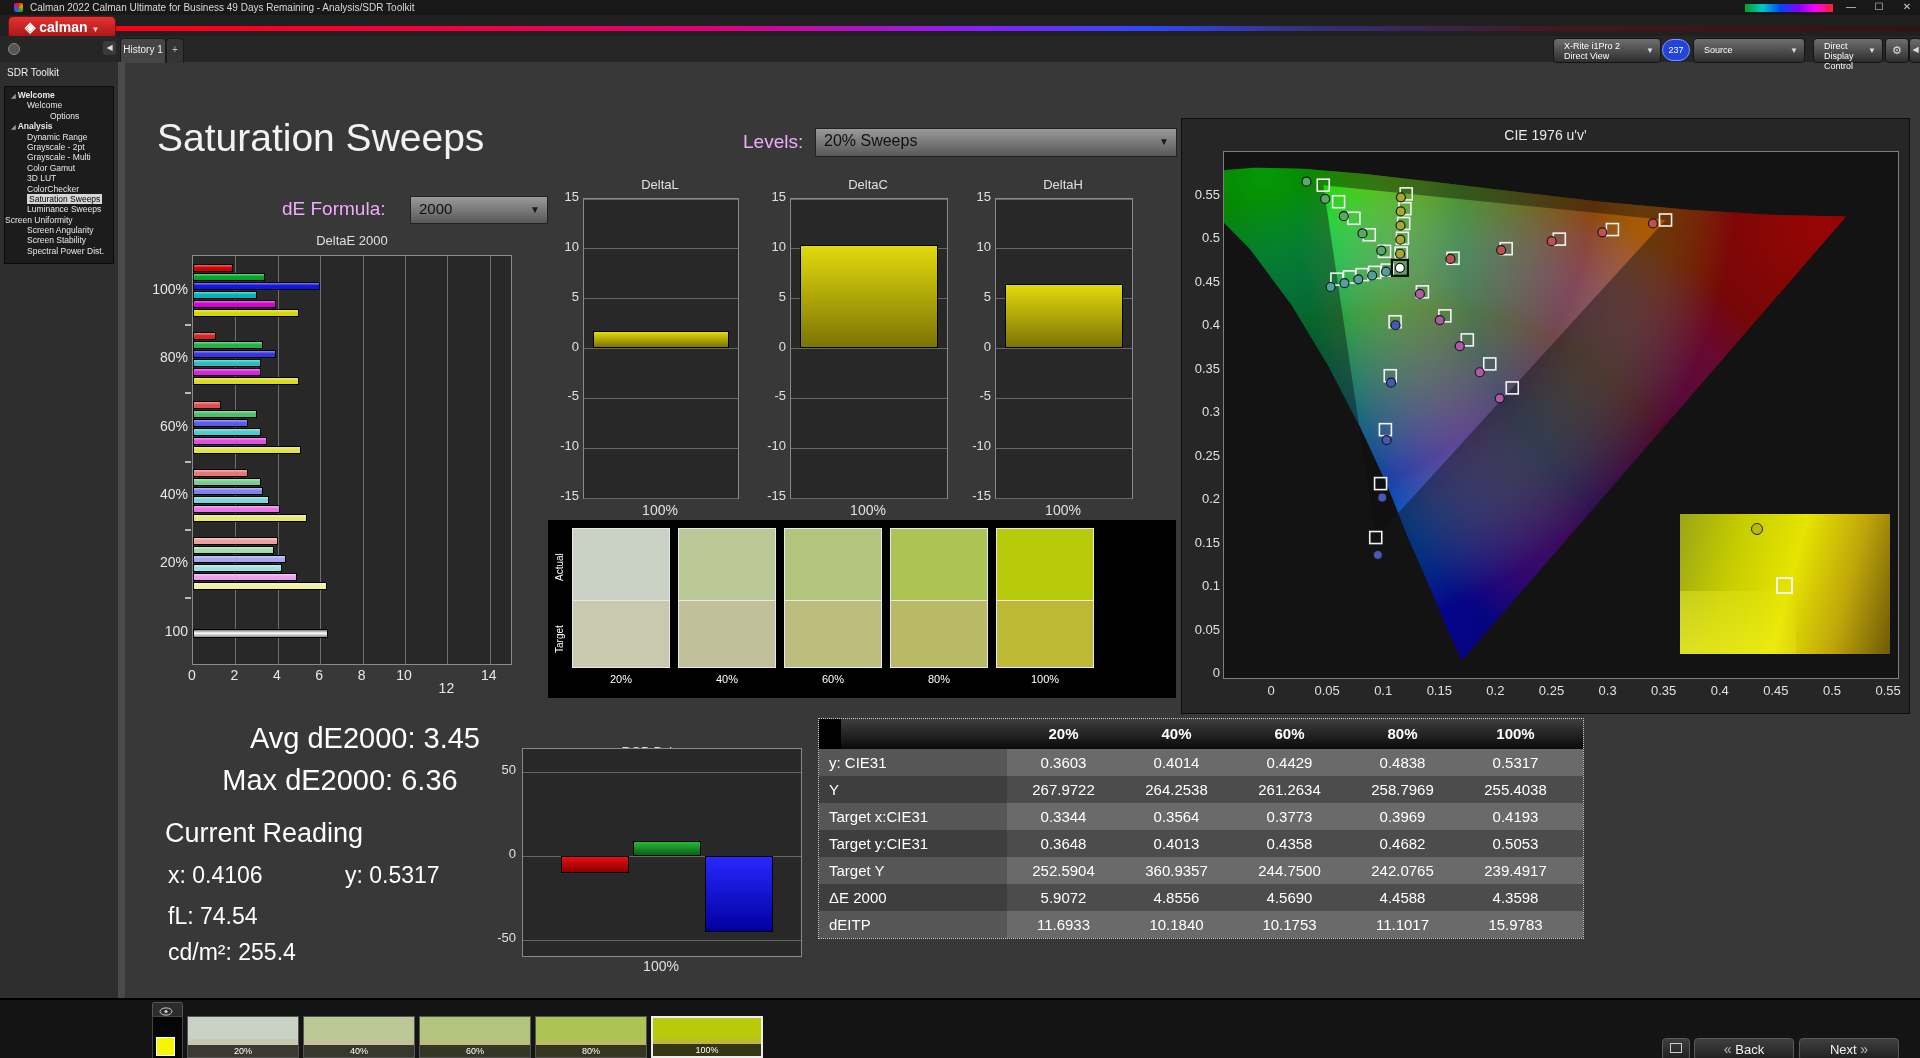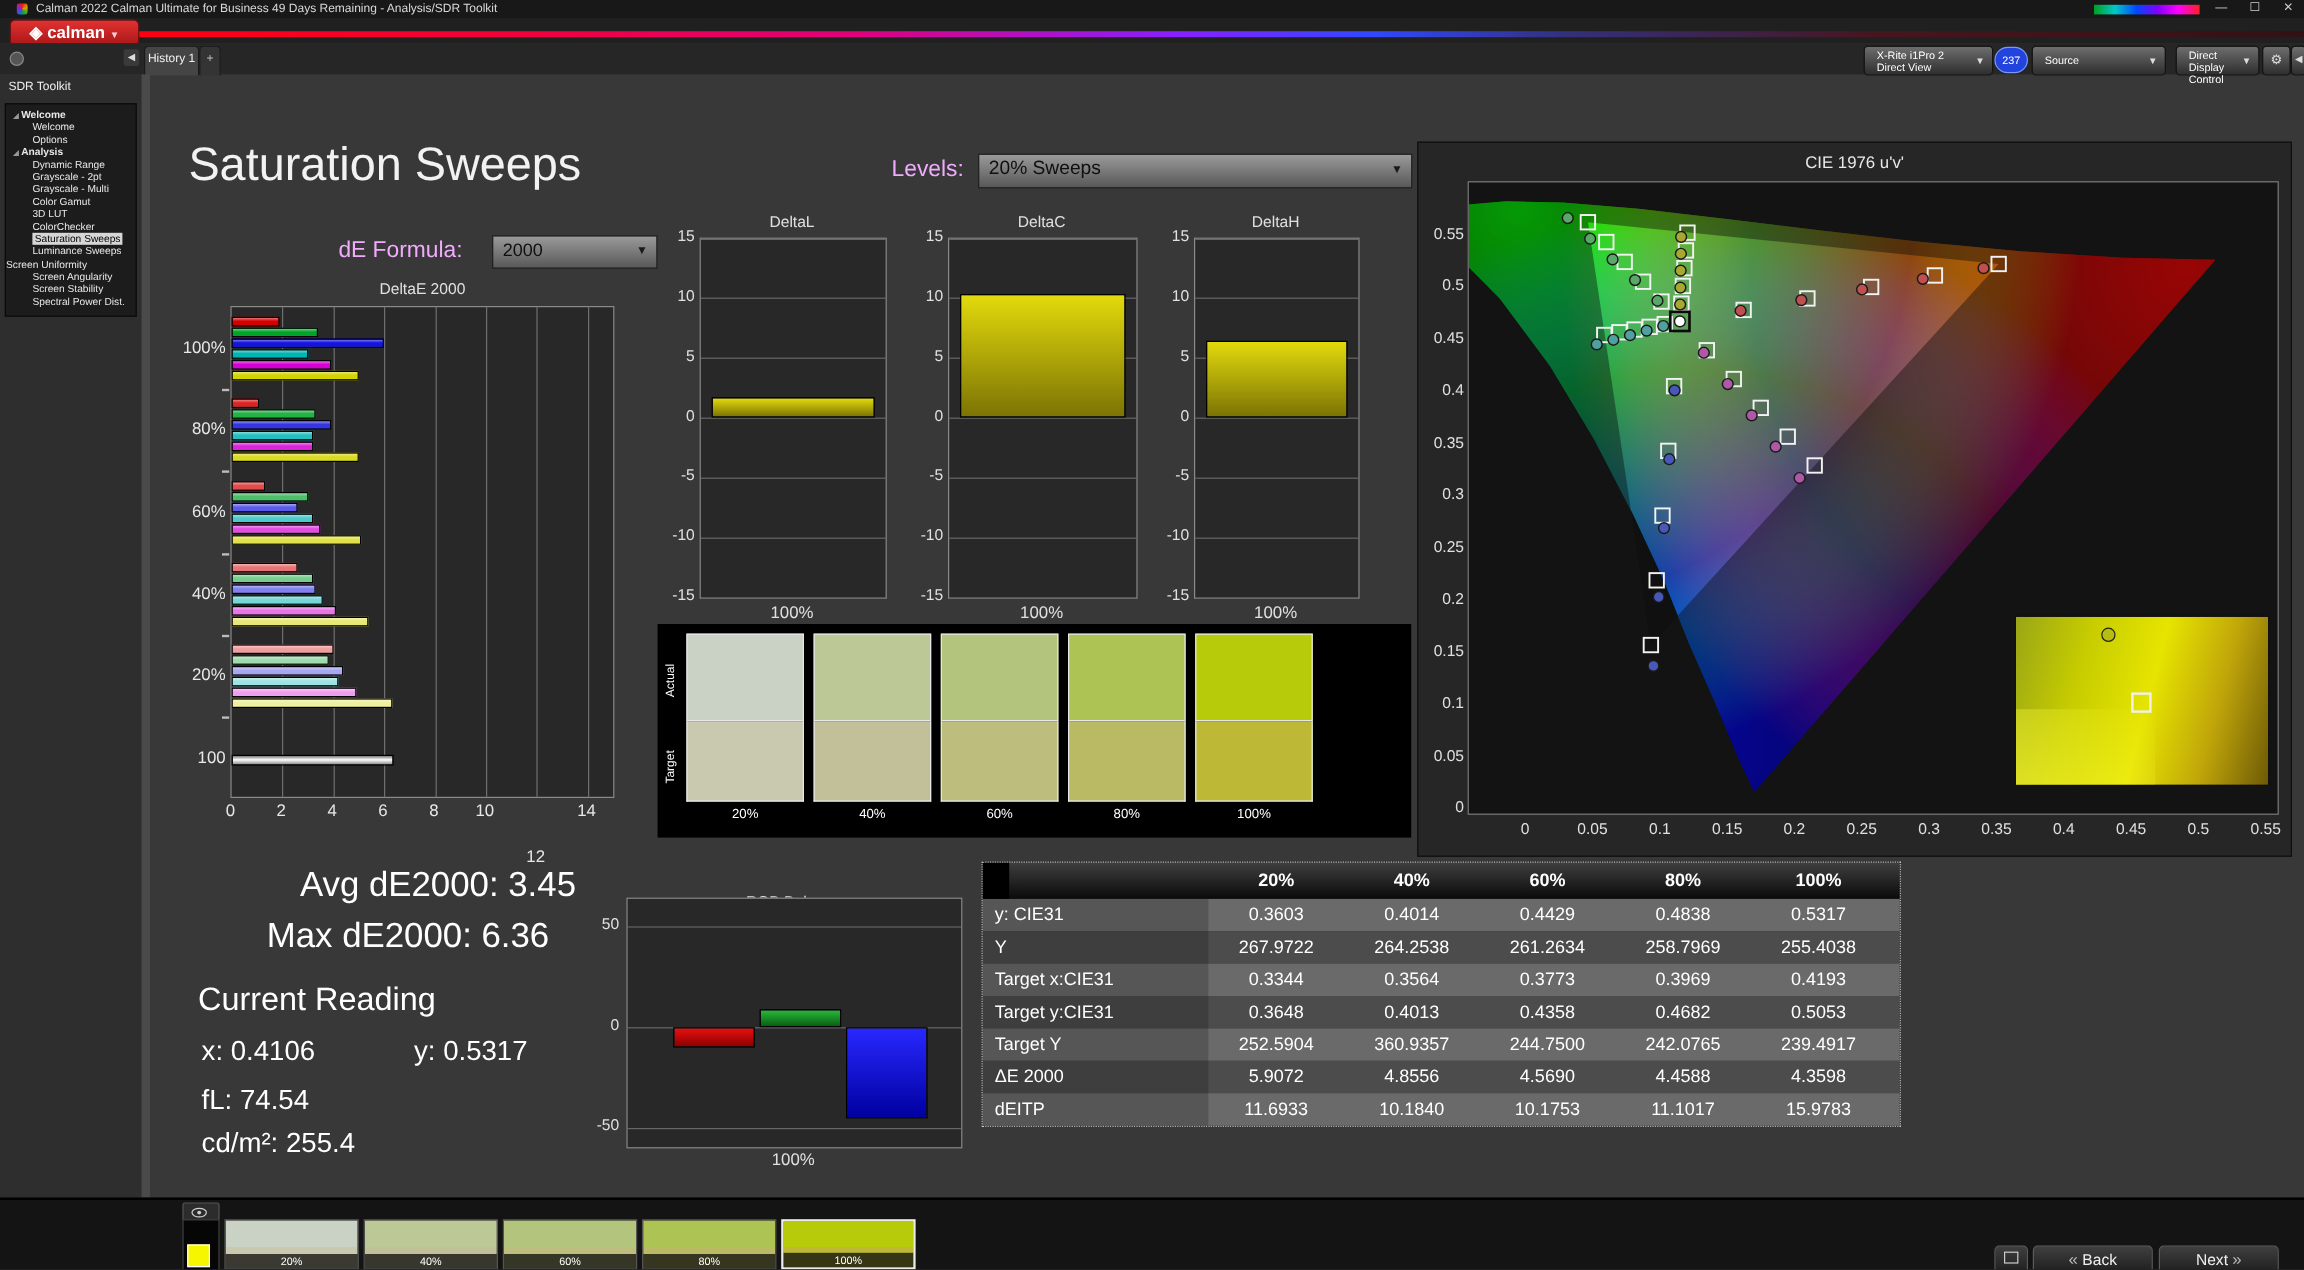--- a/index.html
+++ b/index.html
@@ -151,21 +151,21 @@
     <span>◀</span>
   </div>
 
   <div class="abs" id="sidebar">
     <div class="abs" id="sb-circle"></div>
     <div class="abs" id="sb-collapse">◀</div>
     <div class="abs" id="sb-title">SDR Toolkit</div>
     <div class="abs" id="tree">
         <div class="tree-item bold" style="padding-left: 6px;"><span class="glyph">◢</span><span class="lab">Welcome</span></div>
         <div class="tree-item" style="padding-left: 22px;"><span class="lab">Welcome</span></div>
-        <div class="tree-item" style="padding-left: 22px;"><span class="lab">Options</span></div>
+        <div class="tree-item" style="padding-left: 22px; margin-left: 23px;"><span class="lab">Options</span></div>
         <div class="tree-item bold" style="padding-left: 6px;"><span class="glyph">◢</span><span class="lab">Analysis</span></div>
         <div class="tree-item" style="padding-left: 22px;"><span class="lab">Dynamic Range</span></div>
         <div class="tree-item" style="padding-left: 22px;"><span class="lab">Grayscale - 2pt</span></div>
         <div class="tree-item" style="padding-left: 22px;"><span class="lab">Grayscale - Multi</span></div>
         <div class="tree-item" style="padding-left: 22px;"><span class="lab">Color Gamut</span></div>
         <div class="tree-item" style="padding-left: 22px;"><span class="lab">3D LUT</span></div>
         <div class="tree-item" style="padding-left: 22px;"><span class="lab">ColorChecker</span></div>
         <div class="tree-item sel" style="padding-left: 22px;"><span class="lab">Saturation Sweeps</span></div>
         <div class="tree-item" style="padding-left: 22px;"><span class="lab">Luminance Sweeps</span></div>
         <div class="tree-item" style=""><span class="lab">Screen Uniformity</span></div>
@@ -240,21 +240,21 @@
       <div style="position: absolute; left: 185px; top: 392px; width: 6px; height: 2px; background: rgb(187, 187, 187);"></div>
       <div style="position: absolute; left: 185px; top: 461px; width: 6px; height: 2px; background: rgb(187, 187, 187);"></div>
       <div style="position: absolute; left: 185px; top: 529px; width: 6px; height: 2px; background: rgb(187, 187, 187);"></div>
       <div style="position: absolute; left: 185px; top: 597px; width: 6px; height: 2px; background: rgb(187, 187, 187);"></div>
       <div style="position: absolute; left: 180px; top: 667px; width: 24px; text-align: center; font-size: 14px; color: rgb(232, 232, 232);">0</div>
       <div style="position: absolute; left: 222.4px; top: 667px; width: 24px; text-align: center; font-size: 14px; color: rgb(232, 232, 232);">2</div>
       <div style="position: absolute; left: 264.8px; top: 667px; width: 24px; text-align: center; font-size: 14px; color: rgb(232, 232, 232);">4</div>
       <div style="position: absolute; left: 307.2px; top: 667px; width: 24px; text-align: center; font-size: 14px; color: rgb(232, 232, 232);">6</div>
       <div style="position: absolute; left: 349.6px; top: 667px; width: 24px; text-align: center; font-size: 14px; color: rgb(232, 232, 232);">8</div>
       <div style="position: absolute; left: 392px; top: 667px; width: 24px; text-align: center; font-size: 14px; color: rgb(232, 232, 232);">10</div>
-      <div style="position: absolute; left: 434.4px; top: 705px; width: 24px; text-align: center; font-size: 14px; color: rgb(232, 232, 232);">12</div>
+      <div style="position: absolute; left: 434.4px; top: 680px; width: 24px; text-align: center; font-size: 14px; color: rgb(232, 232, 232);">12</div>
       <div style="position: absolute; left: 476.8px; top: 667px; width: 24px; text-align: center; font-size: 14px; color: rgb(232, 232, 232);">14</div>
     </div>
 
   <div class="abs charttitle" style="left:583px;top:177px;width:154px;">DeltaL</div>
   <div class="abs charttitle" style="left:790px;top:177px;width:156px;">DeltaC</div>
   <div class="abs charttitle" style="left:995px;top:177px;width:136px;">DeltaH</div>
   <div class="abs plot" id="dl-plot" style="left:583px;top:198px;width:154px;height:299px;">
       <div class="gridh" style="top: -0.5px;"></div>
       <div class="gridh" style="top: 49.3333px;"></div>
       <div class="gridh" style="top: 99.1667px;"></div>

